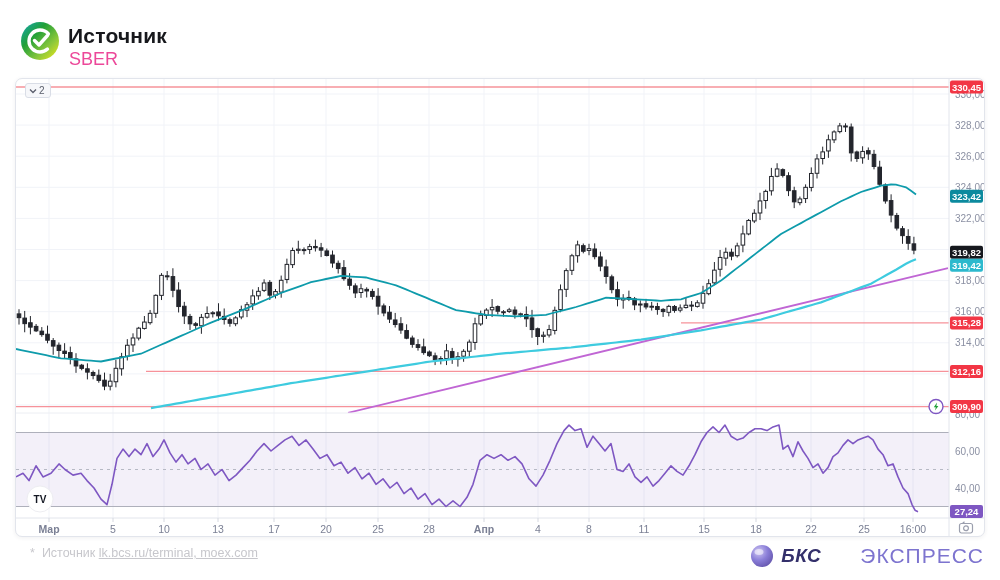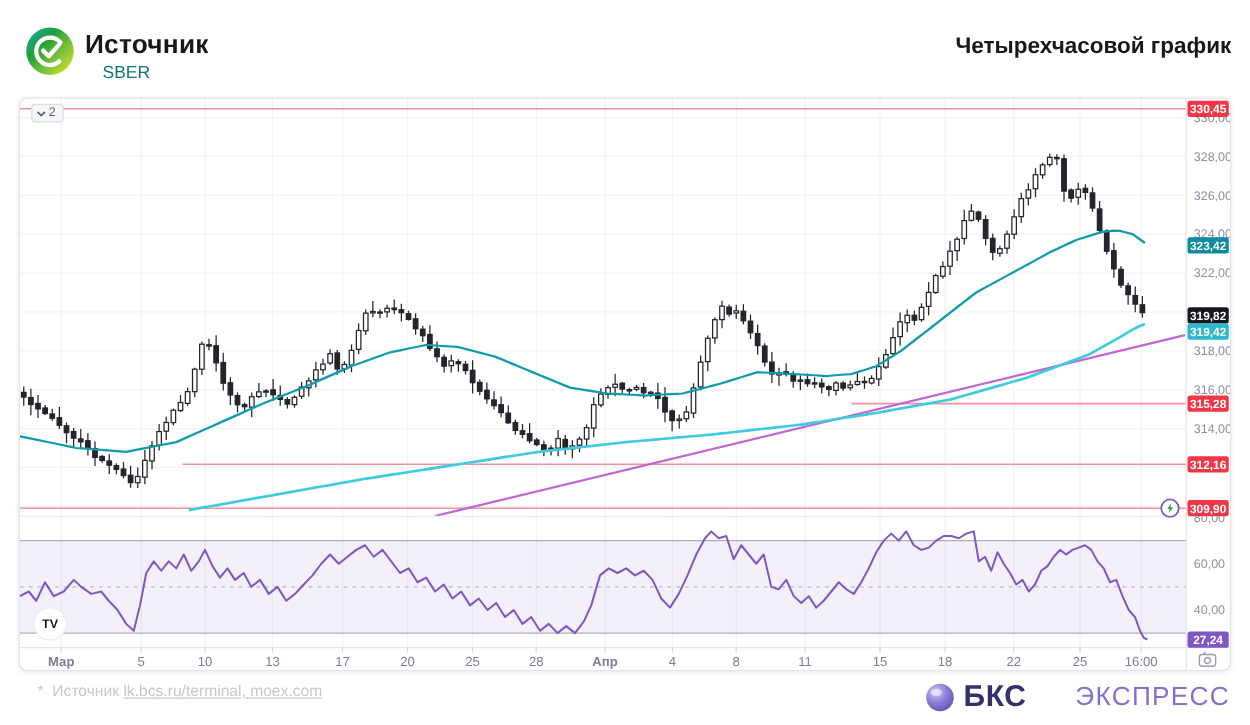--- a/index.html
+++ b/index.html
@@ -2,39 +2,39 @@
 <html><head>
 <meta charset="utf-8">
 <style>
   * { margin:0; padding:0; box-sizing:border-box; }
   html,body { width:1000px; height:580px; background:#ffffff; font-family:"Liberation Sans", sans-serif; overflow:hidden; }
   .page { position:relative; width:1000px; height:580px; background:#fff; }
 
   
   .hdr-logo { position:absolute; left:20px; top:21px; width:40px; height:40px; }
   .hdr-title { position:absolute; left:68px; top:24px; font-size:21px; font-weight:bold; color:#17181c; letter-spacing:.2px; }
-  .hdr-sub   { position:absolute; left:82px; top:49px; font-size:14px; color:#0f766e; }
+  .hdr-sub   { position:absolute; left:69px; top:49px; font-size:18px; color:#ec4899; }
   .hdr-right { position:absolute; right:15px; top:26px; font-size:18px; font-weight:bold; color:#17181c; }
 
   
   .panel { position:absolute; left:15px; top:78px; width:970px; height:459px;
            border:1px solid #e2e5ec; border-radius:7px; background:#fff;
            box-shadow:0 1px 4px rgba(40,40,60,.07); overflow:hidden; }
   .panel svg { display:block; }
 
   .badge { position:absolute; left:9px; top:4px; height:15px; padding:0 5px 0 3px;
            display:flex; align-items:center; gap:2px; background:#f6f7fa; border:1px solid #d9dde6;
            border-radius:3px; font-size:10px; color:#5a5e6b; z-index:5; cursor:pointer; }
 
   
   .src { position:absolute; left:30px; top:546px; font-size:12.5px; color:#c7c7cc; }
   .src .ast { margin-right:7px; }
   .src a { color:#c7c7cc; text-decoration:underline; cursor:pointer; }
   .brand { position:absolute; right:16px; top:544px; display:flex; align-items:center; gap:7px; }
-  .brand .b1 { font-size:24px; font-weight:bold; color:#34306b; letter-spacing:.5px; }
+  .brand .b1 { font-size:19px; font-weight:bold; color:#34306b; letter-spacing:.5px;font-style:italic; }
   .brand .b2 { font-size:21px; font-weight:normal; color:#7d74cf; letter-spacing:1px;margin-left:32px; }
 </style>
 </head>
 <body>
 
 <div class="page">
 
   <div class="hdr-logo">
     <svg width="40" height="40" viewBox="0 0 40 40">
       <defs>
@@ -45,21 +45,20 @@
             <stop offset="1" stop-color="#f2e913"></stop>
         </linearGradient>
       </defs>
       <circle cx="20" cy="20" r="19" fill="url(#sbg)"></circle>
       <circle cx="20" cy="20" r="11" fill="none" stroke="#ffffff" stroke-width="3.4" stroke-dasharray="52 17" stroke-dashoffset="-9" stroke-linecap="round"></circle>
       <path d="M14.5 19.5 L19 24 L27.5 14.5" fill="none" stroke="#ffffff" stroke-width="3.4" stroke-linecap="round" stroke-linejoin="round"></path>
     </svg>
   </div>
   <div class="hdr-title">Источник</div>
   <div class="hdr-sub">SBER</div>
-  <div class="hdr-right">Четырехчасовой график</div>
 
   <div class="panel">
     <div class="badge">
       <svg width="8" height="8" viewBox="0 0 8 8">
         <path d="M1 2.5 L4 5.5 L7 2.5" fill="none" stroke="#5a5e6b" stroke-width="1.3"></path>
       </svg>
       <span>2</span>
     </div>
     <svg id="chart-svg" width="968" height="457" viewBox="0 0 968 457">
         <defs>

